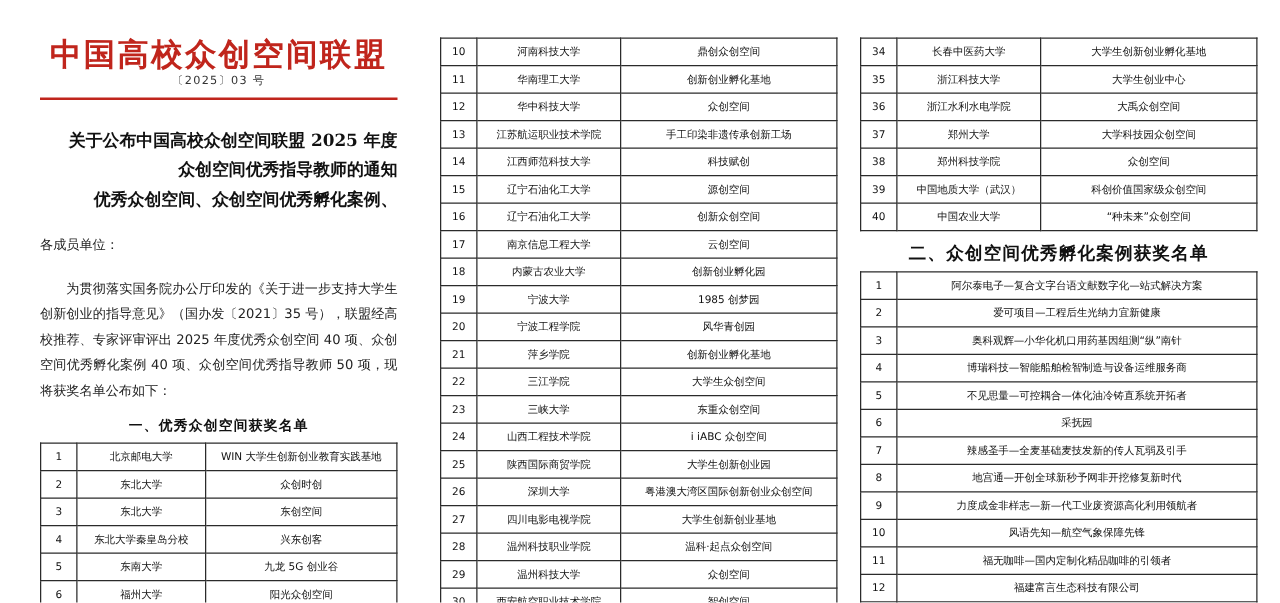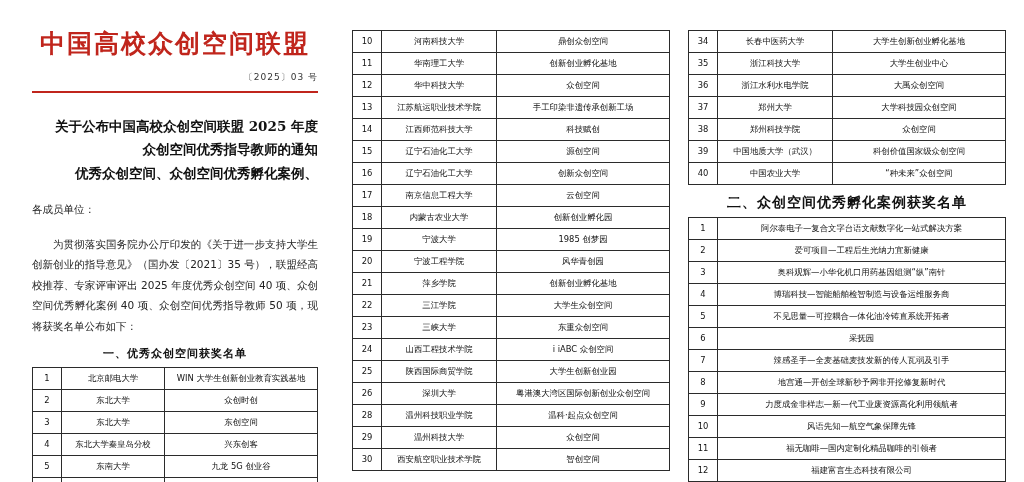--- a/index.html
+++ b/index.html
@@ -30,24 +30,23 @@
     text-align:center;
     color:#c0251c;
     font-family:"DejaVu Serif","Liberation Serif",serif;
     font-weight:bold;
     font-size:25px;
     letter-spacing:2px;
     line-height:1.1;
     margin-top:10px;
   }
   .doc-no{
-    text-align:right;
+    text-align:center;
     font-size:9px;
     color:#333;
-    margin-top:13px;
     letter-spacing:1px;
   }
   .red-rule{
     height:2px;background:#c0251c;margin:7px 0 0 0;
   }
   .title{
     text-align:right;
     font-family:"DejaVu Serif","Liberation Serif",serif;
     font-weight:bold;
     font-size:13.5px;
@@ -243,20 +242,25 @@
             <td class="idx">25</td>
             <td class="name">陕西国际商贸学院</td>
             <td class="proj">大学生创新创业园</td>
           </tr>
           <tr>
             <td class="idx">26</td>
             <td class="name">深圳大学</td>
             <td class="proj">粤港澳大湾区国际创新创业众创空间</td>
           </tr>
           <tr>
+            <td class="idx">27</td>
+            <td class="name">四川电影电视学院</td>
+            <td class="proj">大学生创新创业基地</td>
+          </tr>
+          <tr>
             <td class="idx">28</td>
             <td class="name">温州科技职业学院</td>
             <td class="proj">温科·起点众创空间</td>
           </tr>
           <tr>
             <td class="idx">29</td>
             <td class="name">温州科技大学</td>
             <td class="proj">众创空间</td>
           </tr>
           <tr>

